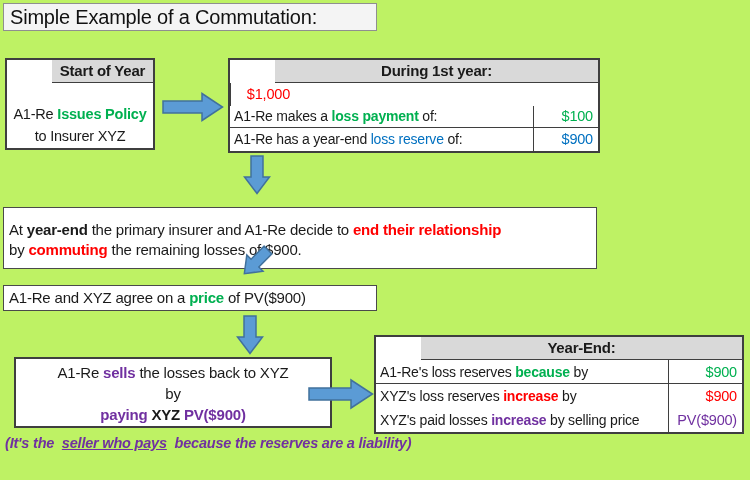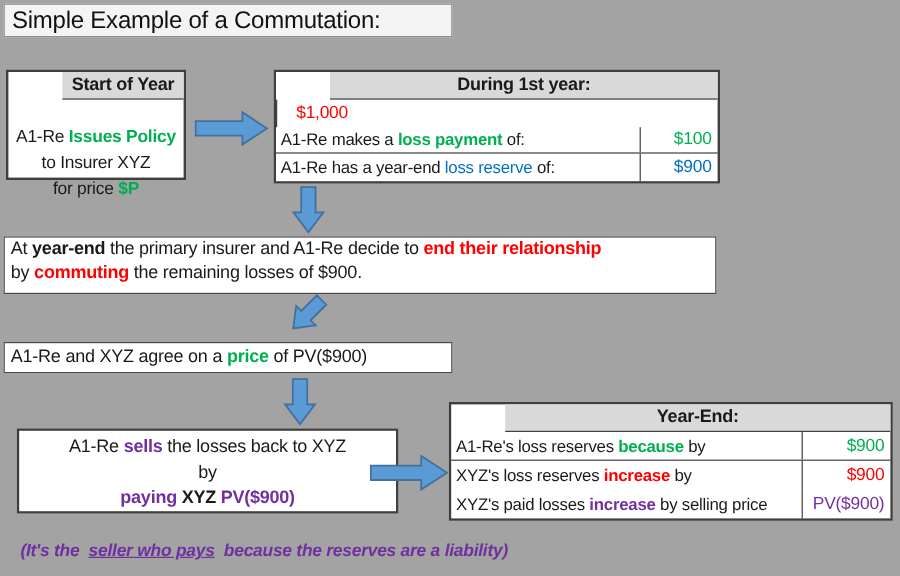--- a/index.html
+++ b/index.html
@@ -5,21 +5,21 @@
   * { margin:0; padding:0; box-sizing:border-box; }
   html,body { background:#ffffff; }
   body {
     font-family:"Liberation Sans", sans-serif;
     color:#1a1a1a;
     letter-spacing:-0.2px;
   }
   #canvas {
     position:relative;
     width:750px; height:480px;
-    background:#a3a3a3;
+    background:#bef264;
     overflow:hidden;
   }
   .abs { position:absolute; }
 
   
   .title-box {
     left:3px; top:3px; width:374px; height:28px;
     border:1px solid #8f8f8f; background:#f4f4f4;
     font-size:20px; line-height:26px; padding-left:6px;
     color:#111;
@@ -51,22 +51,22 @@
     font-size:14.5px;
   }
   .dtable .trow { height:22.5px; }
   .dtable .val { width:65px; }
   .ytable .trow { height:24px; }
   .ytable .val { width:74px; }
   .sep { border-bottom:1.5px solid #3f3f3f; }
 
   
   .note-box {
-    left:3px; top:197px; width:594px; height:48px;
-    font-size:15px; padding:0 0 0 5px;
+    left:3px; top:207px; width:594px; height:62px;
+    font-size:15px; padding:12px 0 0 5px;
   }
   .note-box .line { line-height:20px; }
   .agree-box {
     left:3px; top:285px; width:374px; height:26px;
     font-size:15px; line-height:23px; padding-left:5px;
   }
   .sells-box {
     left:14px; top:357px; width:318px; height:71px;
     text-align:center; font-size:15px; padding-top:3px;
   }
@@ -76,38 +76,36 @@
   .arrow { line-height:0; }
   .arrow svg { display:block; }
   .ar1 { left:162px; top:92px; }
   .ad1 { left:243px; top:155px; }
   .adiag { left:243px; top:244px; transform:rotate(45deg); }
   .ad2 { left:236px; top:315px; }
   .ar2 { left:308px; top:378px; }
 
   
   .footnote {
-    left:5px; top:451px; font-size:14.5px;
+    left:5px; top:435px; font-size:14.5px;
     white-space:nowrap;
-    margin-left:12px;
   }
 </style>
 </head>
 <body>
 
 <div id="canvas">
 
   <div class="abs title-box">Simple Example of a Commutation:</div>
 
   <div class="abs flow-box start-box">
     <div class="box-header">Start of Year</div>
     <div class="start-body">
       <div class="line"><span>A1-Re </span><span style="color: rgb(0, 176, 80); font-weight: bold;">Issues Policy</span></div>
       <div class="line"><span>to Insurer XYZ</span></div>
-      <div class="line"><span>for price </span><span style="color: rgb(0, 176, 80); font-weight: bold;">$P</span></div>
     </div>
   </div>
 
   <div class="abs arrow ar1">
     <svg width="62" height="30" viewBox="0 0 62 30" aria-hidden="true">
       <polygon points="1,9 40,9 40,1.5 60.5,15 40,28.5 40,21 1,21" fill="#5b9bd5" stroke="#41719c" stroke-width="1.5"></polygon>
     </svg>
   </div>
 
   <div class="abs flow-box dtable">

